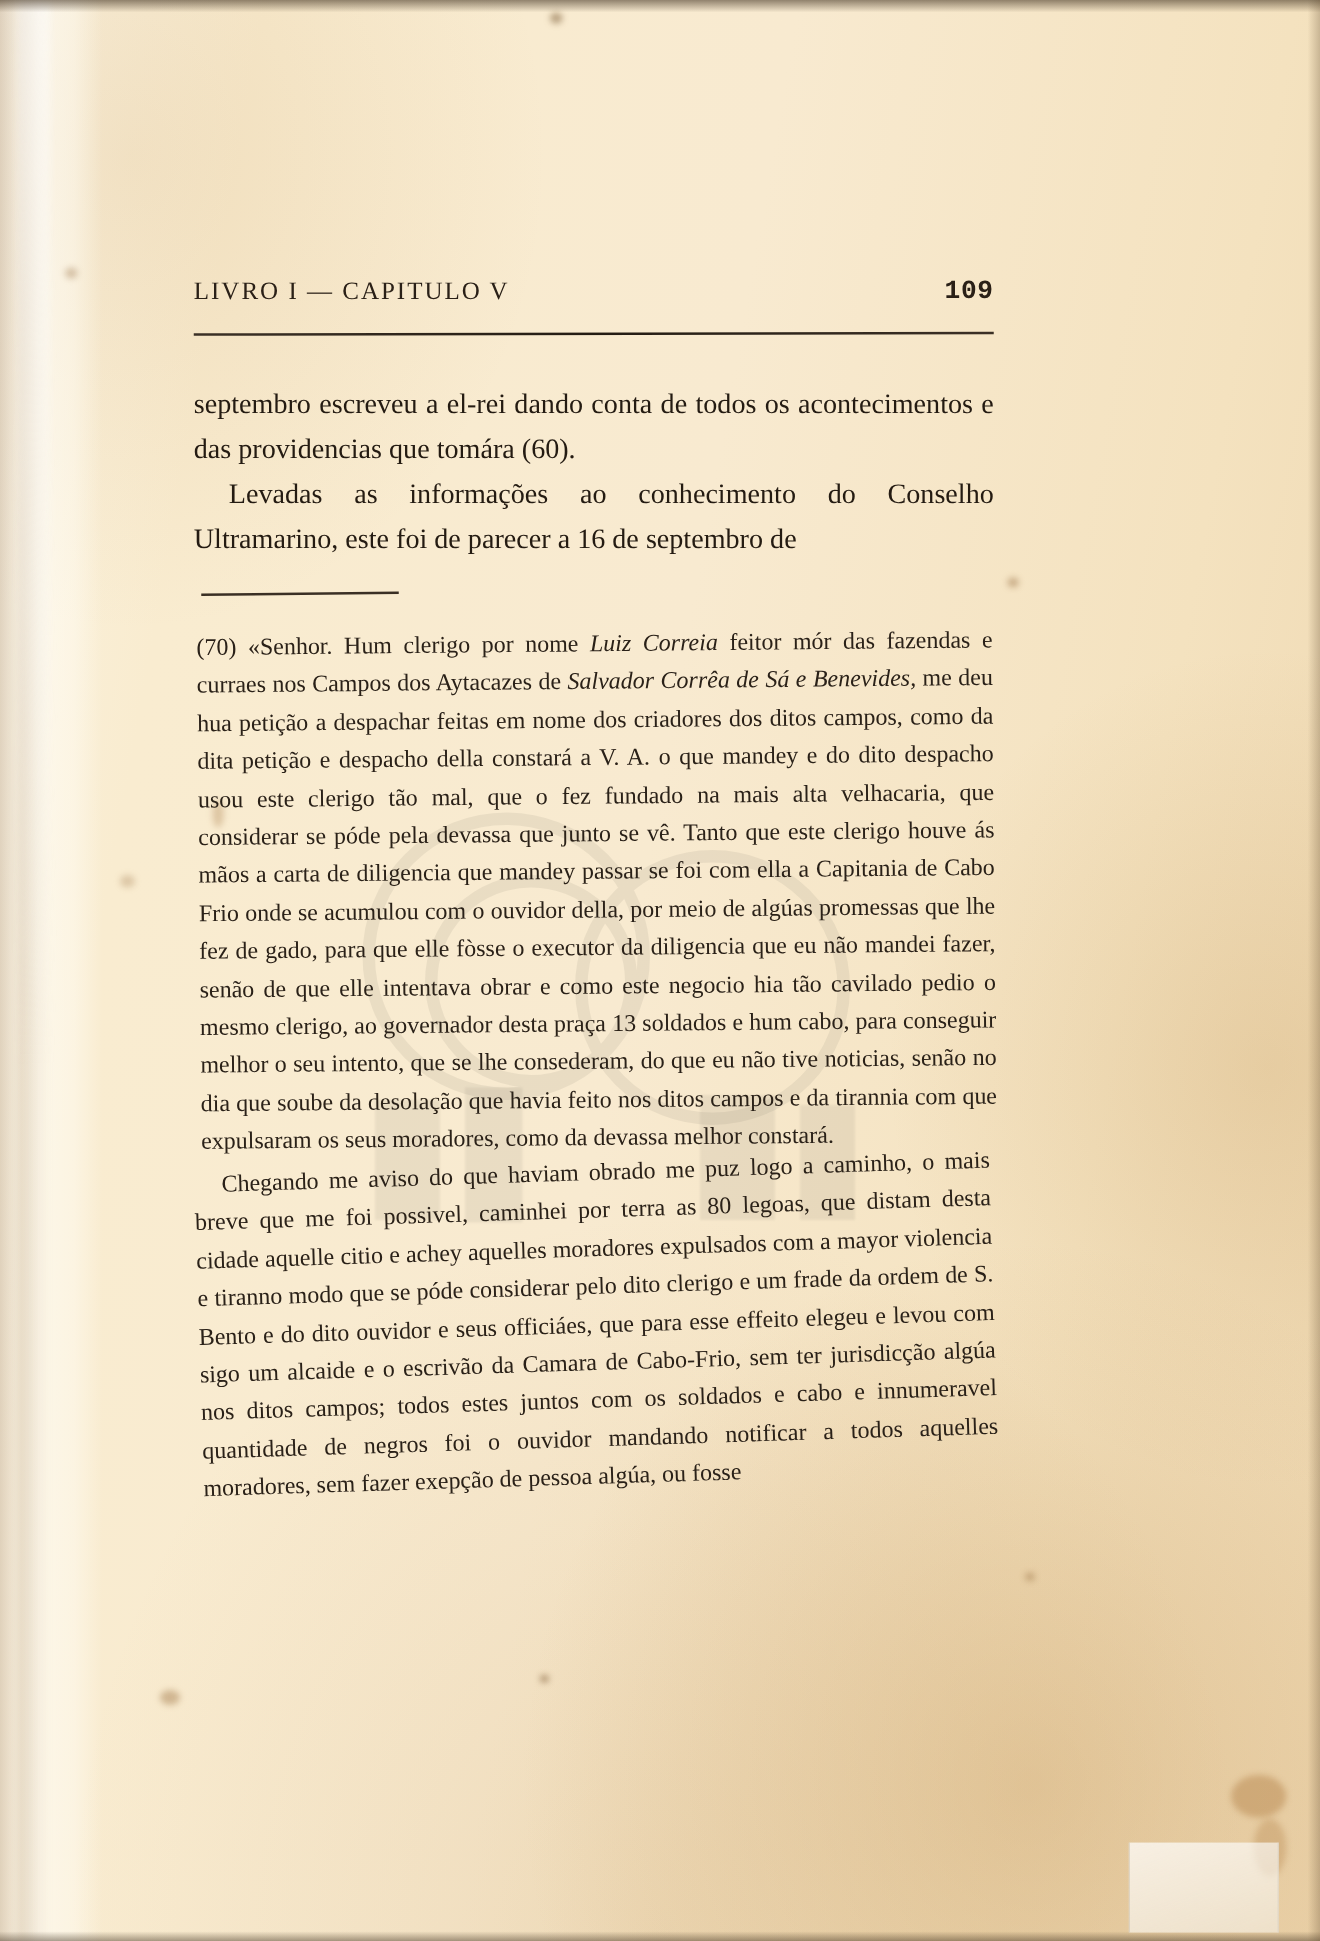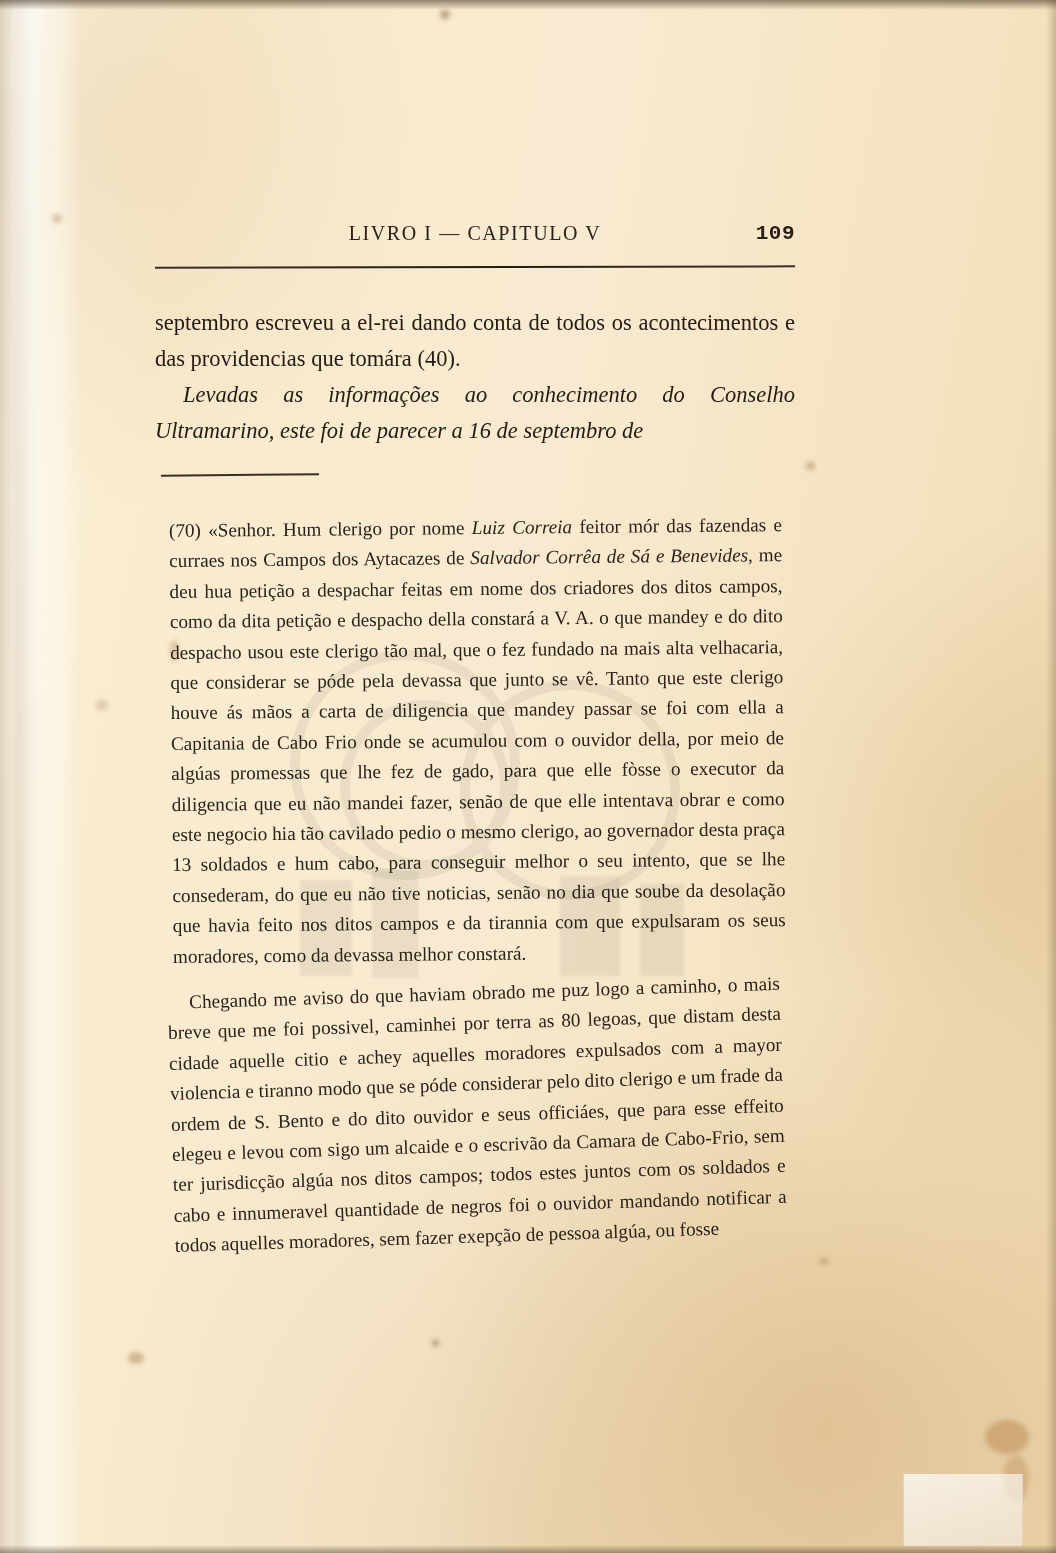--- a/index.html
+++ b/index.html
@@ -118,21 +118,21 @@
     width: 640px;
   }
 
   .running-head {
     position: absolute;
     top: 222px;
     left: 0;
     width: 640px;
     display: flex;
     align-items: baseline;
-    justify-content: center;
+    justify-content: flex-start;
     letter-spacing: 1.6px;
     font-size: 20px;
     color: #2a2017;
   }
   .running-head .rh-title { white-space: nowrap; }
   .running-head .rh-folio {
     position: absolute;
     right: 0;
     font-weight: bold;
     letter-spacing: 0.5px;
@@ -154,21 +154,21 @@
     position: absolute;
     top: 305px;
     left: 0;
     width: 640px;
     font-size: 22.5px;
     line-height: 36px;
     text-align: justify;
     color: #241b12;
   }
   .body-text p { margin: 0; }
-  .body-text p.indent { text-indent: 28px; font-style: italic; }
+  .body-text p.indent { text-indent: 28px; }
 
   .fn-rule {
     position: absolute;
     top: 474px;
     left: 6px;
     width: 158px;
     height: 1.6px;
     background: #3a2f24;
     transform: rotate(-0.55deg);
   }
@@ -176,21 +176,21 @@
   .footnote {
     position: absolute;
     top: 500px;
     left: 0;
     width: 645px;
     font-size: 19.2px;
     line-height: 30.4px;
     text-align: justify;
     color: #2a2118;
   }
-  .footnote p { margin: 16px; }
+  .footnote p { margin: 4px; }
   .footnote p.indent { text-indent: 22px; }
   .footnote i { font-style: italic; }
 
   
   .skew-a { display: block; transform: rotate(-0.55deg); transform-origin: left center; }
   .skew-c { display: block; transform: rotate(-1.8deg); transform-origin: left center; }
 
   .ink-soft { filter: blur(0.22px); }
 </style>
 </head>
@@ -232,21 +232,21 @@
   <div class="column">
 
     <div class="running-head">
       <span class="rh-title">LIVRO I — CAPITULO V</span>
       <span class="rh-folio">109</span>
     </div>
 
     <div class="head-rule"></div>
 
     <div class="body-text ink-soft">
-      <p>septembro escreveu a el-rei dando conta de todos os acontecimentos e das providencias que tomára (40).</p>
+      <p>septembro escreveu a el-rei dando conta de todos os acontecimentos e das providencias que tomára (60).</p>
       <p class="indent">Levadas as informações ao conhecimento do Conselho Ultramarino, este foi de parecer a 16 de septembro de</p>
     </div>
 
     <div class="fn-rule"></div>
 
     <div class="footnote ink-soft">
       <p>
         <span class="skew-a">
           <span>(70) «Senhor. Hum clerigo por nome </span><i>Luiz Correia</i><span> feitor mór das fazendas e curraes nos Campos dos Aytacazes de </span><i>Salvador Corrêa de Sá e Benevides,</i><span> me deu hua petição a despachar feitas em nome dos criadores dos ditos campos, como da dita petição e despacho della constará a V. A. o que mandey e do dito despacho usou este clerigo tão mal, que o fez fundado na mais alta velhacaria, que considerar se póde pela devassa que junto se vê. Tanto que este clerigo houve ás mãos a carta de diligencia que mandey passar se foi com ella a Capitania de Cabo Frio onde se acumulou com o ouvidor della, por meio de algúas promessas que lhe fez de gado, para que elle fòsse o executor da diligencia que eu não mandei fazer, senão de que elle intentava obrar e como este negocio hia tão cavilado pedio o mesmo clerigo, ao governador desta praça 13 soldados e hum cabo, para conseguir melhor o seu intento, que se lhe consederam, do que eu não tive noticias, senão no dia que soube da desolação que havia feito nos ditos campos e da tirannia com que expulsaram os seus moradores, como da devassa melhor constará.</span>
         </span>

